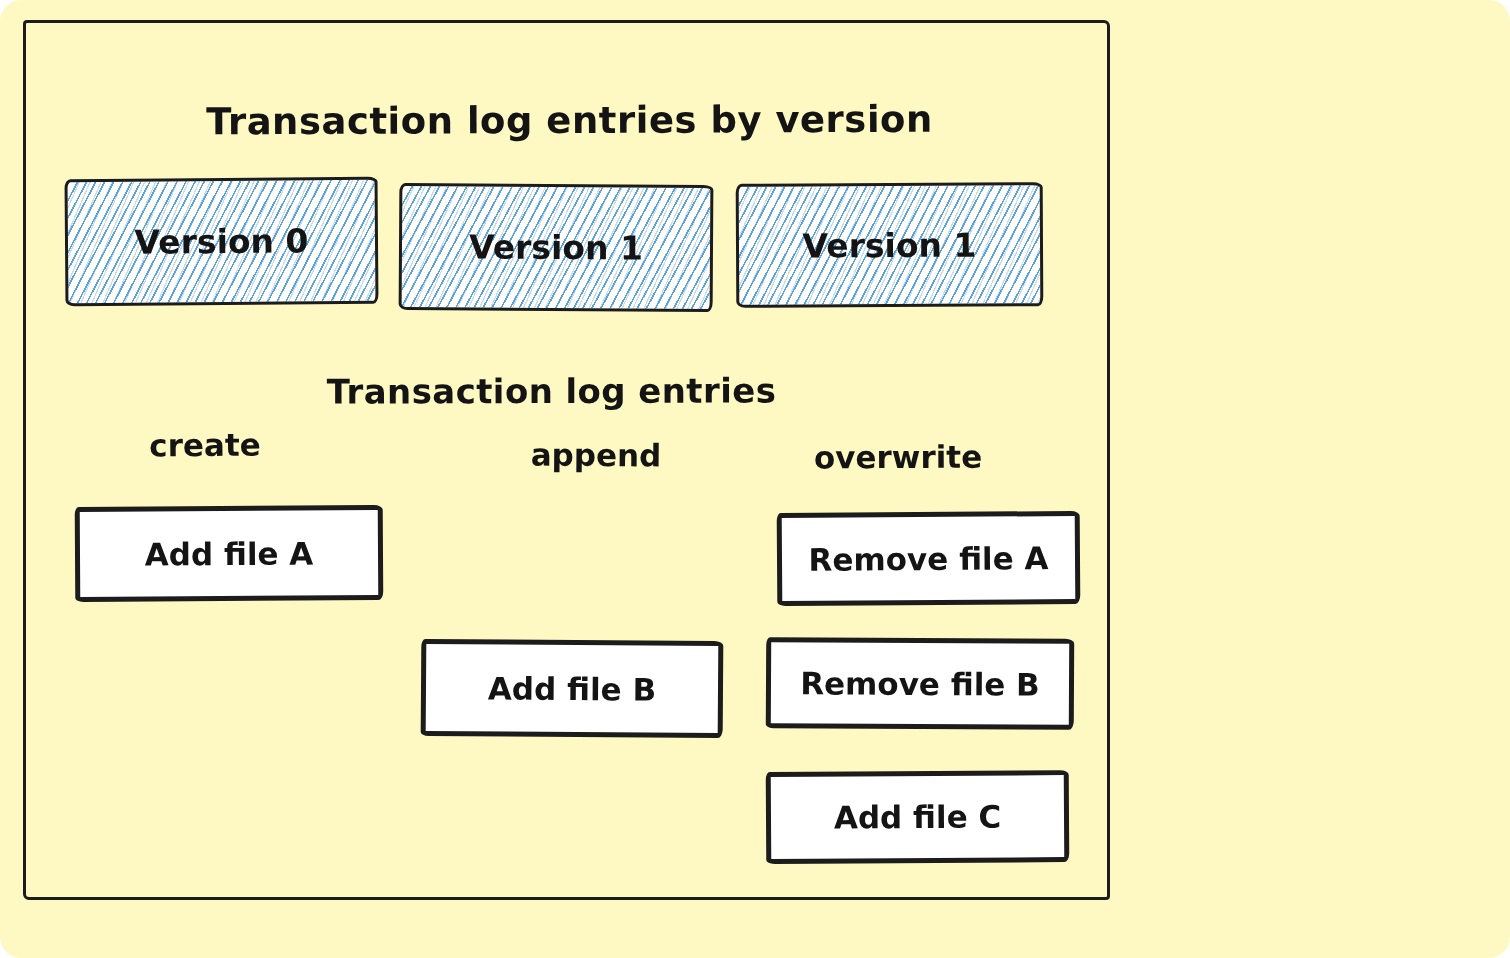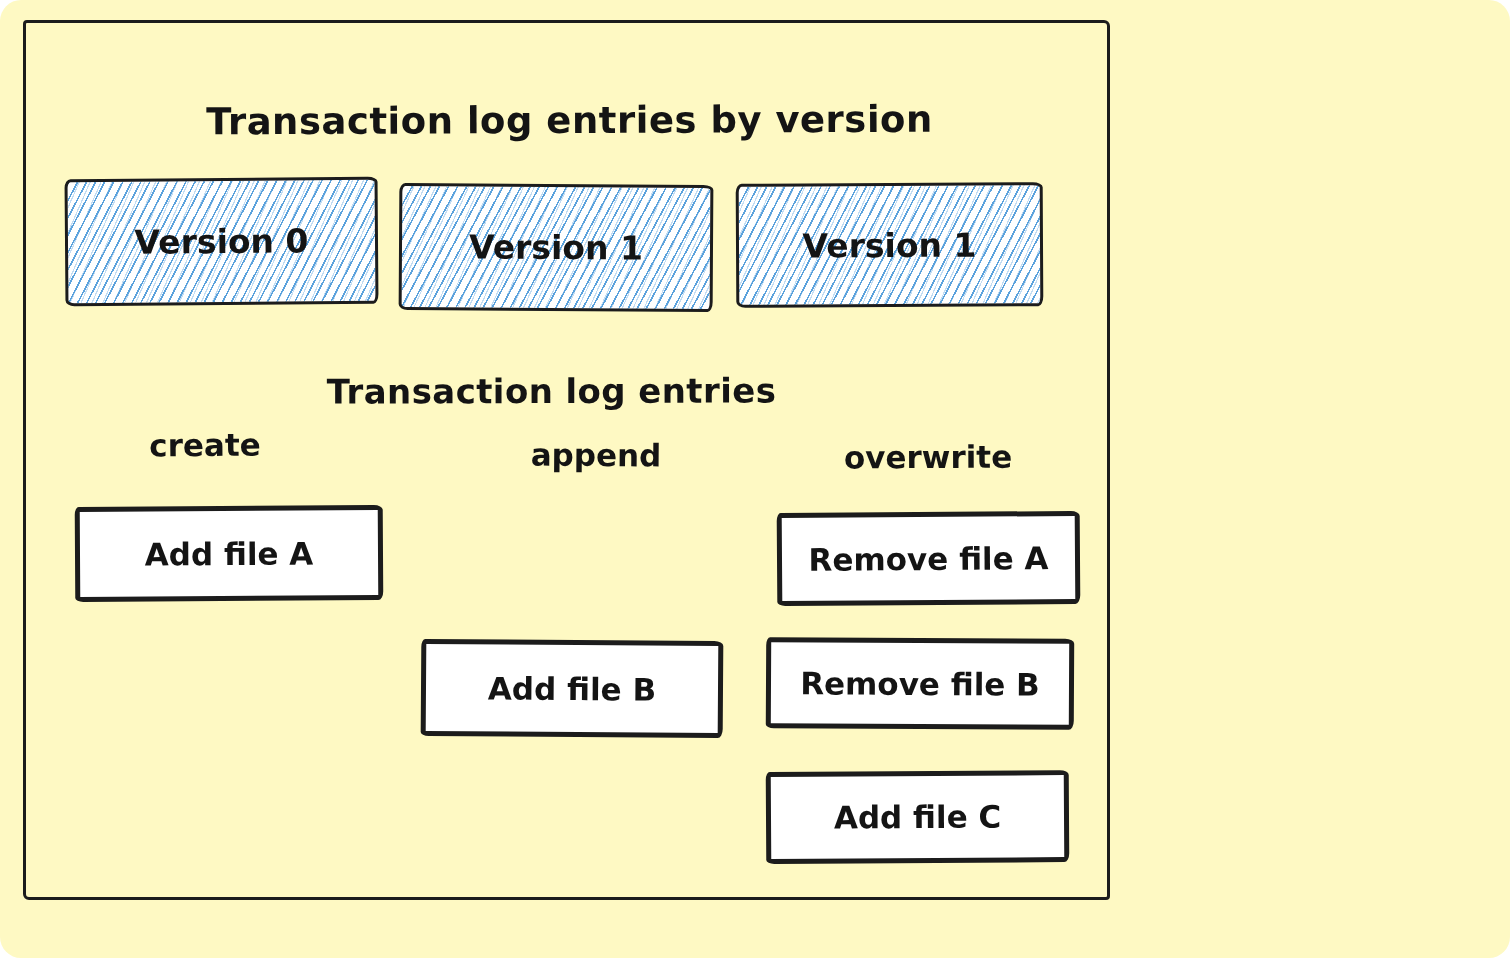--- a/index.html
+++ b/index.html
@@ -79,21 +79,21 @@
   .col-label {
     position: absolute;
     font-size: 31px;
     font-weight: bold;
     color: #141414;
     transform: translateX(-50%);
     white-space: nowrap;
   }
   .col-create    { left: 179px; top: 404px; transform: translateX(-50%) rotate(-0.5deg); }
   .col-append    { left: 570px; top: 399px; transform: translateX(-50%) rotate(0.4deg); margin-top: 15px; }
-  .col-overwrite { left: 902px; top: 416px; transform: translateX(-50%) rotate(-0.3deg); }
+  .col-overwrite { left: 872px; top: 416px; transform: translateX(-50%) rotate(-0.3deg); }
 
   .entry-box {
     position: absolute;
     box-sizing: border-box;
     border: 5px solid #1c1c1c;
     border-radius: 4px 9px 5px 8px / 8px 5px 9px 4px;
     background: #ffffff;
     display: flex;
     align-items: center;
     justify-content: center;

